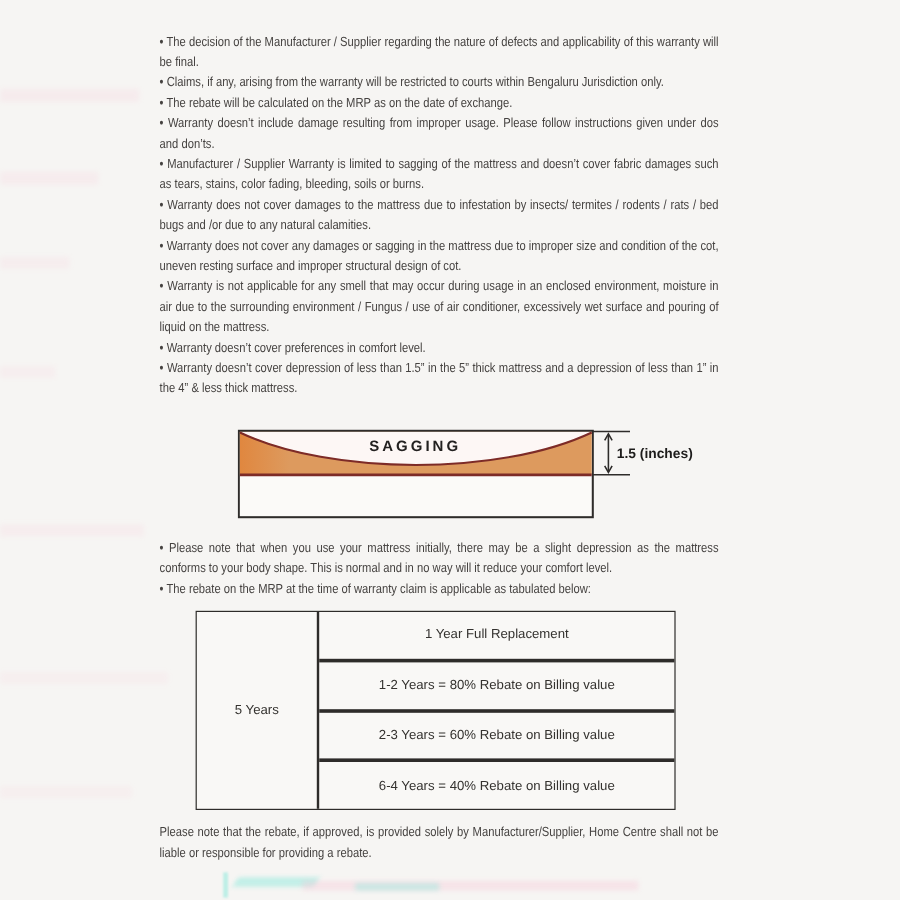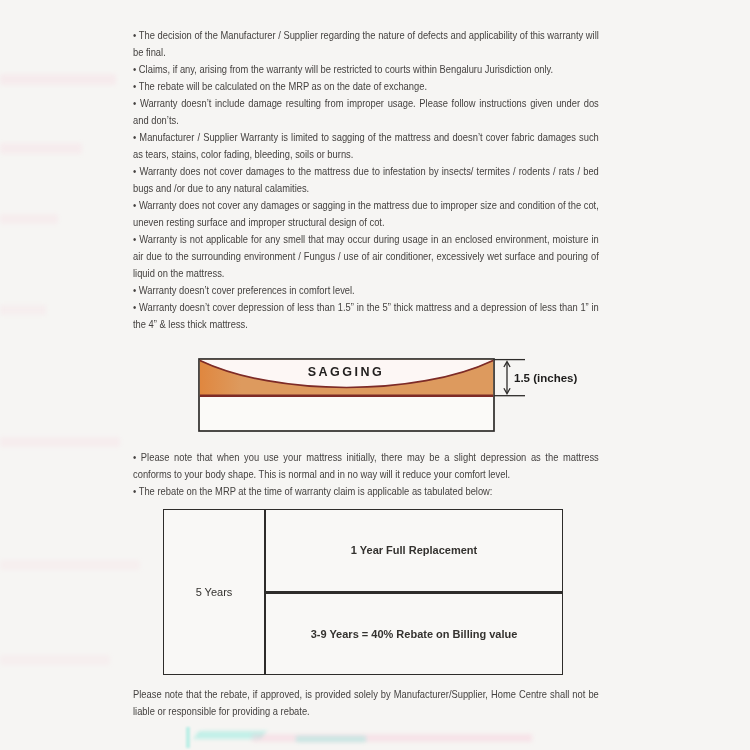--- a/index.html
+++ b/index.html
@@ -32,21 +32,21 @@
     box-sizing:border-box;
   }
   .tleft {
     width:102px; flex:0 0 102px; border-right:2.6px solid #2e2c2a;
     display:flex; align-items:center; justify-content:center;
     font-weight:normal; font-size:11px; color:#34322f; box-sizing:border-box;
   }
   .tright { flex:1; display:flex; flex-direction:column; }
   .trow {
     flex:1; display:flex; align-items:center; justify-content:center;
-    font-weight:bold; font-size:11px; color:#34322f; box-sizing:border-box;
+    font-weight:normal; font-size:11px; color:#34322f; box-sizing:border-box;
   }
   .trow + .trow { border-top:3px solid #2e2c2a; }
 
   
   .ghost { position:absolute; pointer-events:none; filter:blur(2px); }
   .g-pink { background:#f7c9d8; }
   .g-cyan { background:#8ee9dc; }
 </style>
 </head>
 <body>
@@ -97,21 +97,23 @@
 
 <div id="notes" class="textcol">
   <p>• Please note that when you use your mattress initially, there may be a slight depression as the mattress conforms to your body shape. This is normal and in no way will it reduce your comfort level.</p>
   <p>• The rebate on the MRP at the time of warranty claim is applicable as tabulated below:</p>
 </div>
 
 <div id="rebate-table">
   <div class="tleft">5 Years</div>
   <div class="tright">
     <div class="trow">1 Year Full Replacement</div>
-    <div class="trow">3-9 Years = 40% Rebate on Billing value</div>
+    <div class="trow">1-2 Years = 80% Rebate on Billing value</div>
+    <div class="trow">2-3 Years = 60% Rebate on Billing value</div>
+    <div class="trow">6-4 Years = 40% Rebate on Billing value</div>
   </div>
 </div>
 
 <div id="footer" class="textcol">
   <p>Please note that the rebate, if approved, is provided solely by Manufacturer/Supplier, Home Centre shall not be liable or responsible for providing a rebate.</p>
 </div>
 
 <div class="ghost g-pink" style="left:0;top:74px;width:116px;height:11px;opacity:.22"></div>
 <div class="ghost g-pink" style="left:0;top:143px;width:82px;height:11px;opacity:.20"></div>
 <div class="ghost g-pink" style="left:0;top:214px;width:58px;height:10px;opacity:.18"></div>

